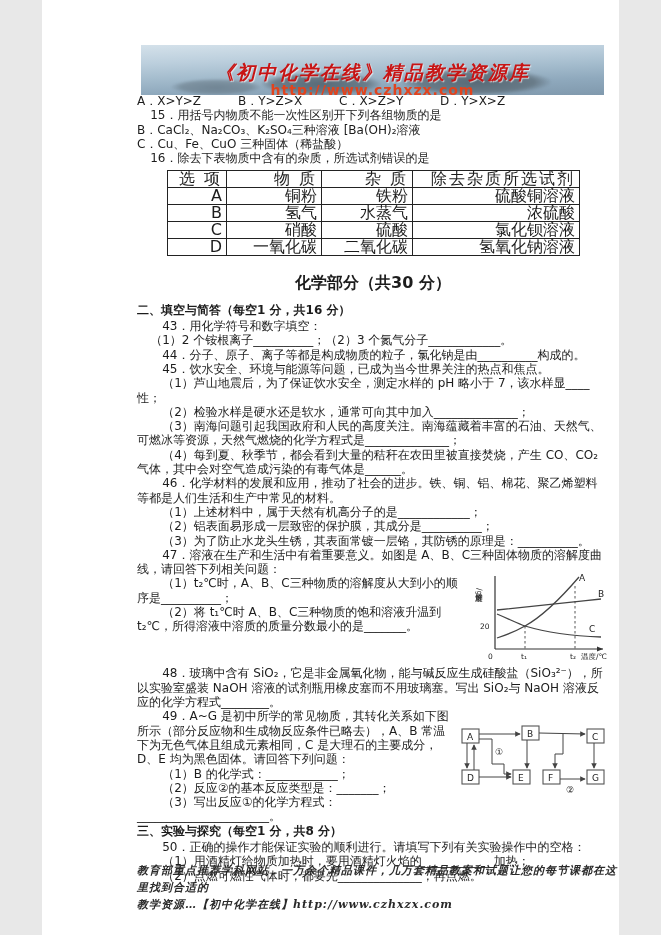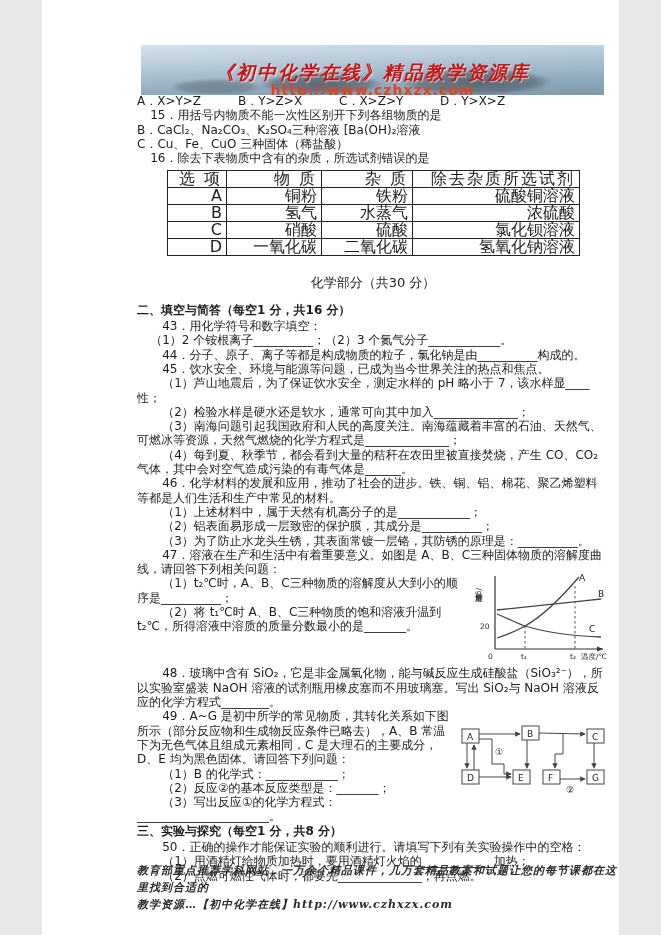--- a/index.html
+++ b/index.html
@@ -32,21 +32,21 @@
     position:absolute;left:95px;top:94px;width:472px;
     font-size:12px;line-height:14.3px;
   }
   .content p{margin:0;padding:0;}
   .ind1{text-indent:1.1em;}
   .ind2{text-indent:2.1em;}
   .optline{padding-left:1.9em;}
   .optline span{display:inline-block;min-width:101px;}
   .choice{padding-left:2.1em;}
   .center{text-align:center;}
-  .part-title{font-weight:normal;font-size:13px;margin:20px 0 12px 0 !important;}
+  .part-title{font-weight:bold;font-size:16px;margin:20px 0 12px 0 !important;}
   .sec-head{font-weight:bold;margin-bottom:2px !important;}
   
   table.purify{border-collapse:collapse;margin:5px 0 6px 30px;}
   table.purify th,table.purify td{
     border:1.4px solid #222;text-align:right;font-weight:normal;
     font-size:16px;line-height:14px;padding:1px 4px;
   }
   table.purify th{letter-spacing:2px;}
   .col-opt{width:50px;} .col-sub{width:86px;} .col-imp{width:82px;} .col-rea{width:158px;}
   

